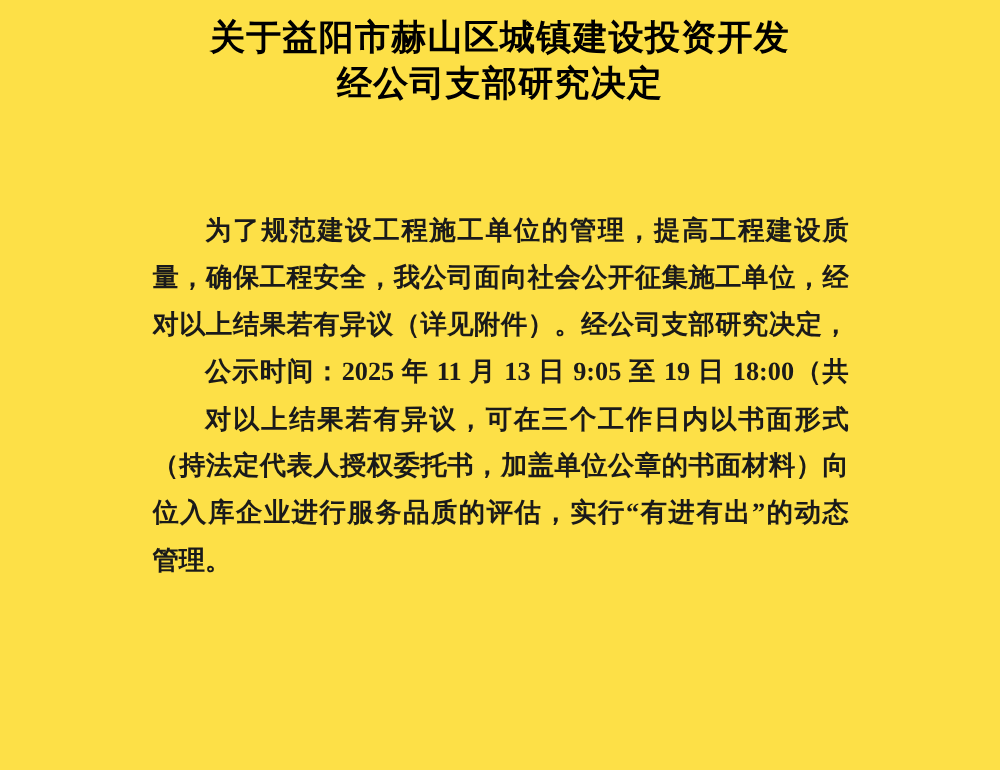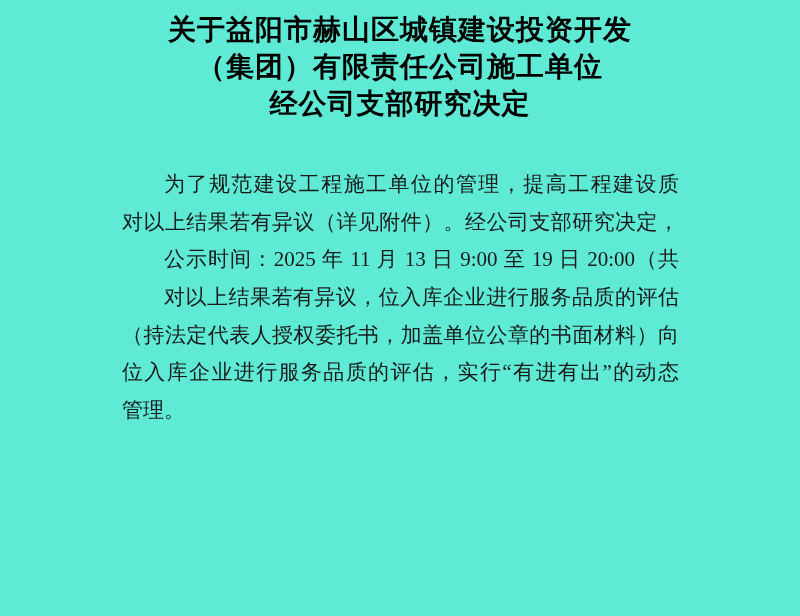--- a/index.html
+++ b/index.html
@@ -4,21 +4,21 @@
 <style>
   html, body {
     margin: 0;
     padding: 0;
     background: #ffffff;
   }
   .page {
     position: relative;
     width: 800px;
     height: 616px;
-    background: #5eead4;
+    background: #fde047;
     overflow: hidden;
     color: #000000;
   }
   .doc-title {
     position: absolute;
     top: 11px;
     left: 0;
     width: 800px;
     text-align: center;
     font-family: "Liberation Sans", "DejaVu Sans", sans-serif;
@@ -35,43 +35,44 @@
     width: 557px;
     font-family: "Liberation Serif", "DejaVu Serif", serif;
     font-size: 21px;
     line-height: 37.7px;
     color: #1a1a1a;
   }
   .line {
     height: 37.7px;
     overflow: hidden;
     white-space: normal;
+    font-weight: bold;
   }
   .just {
     text-align: justify;
     text-align-last: justify;
   }
   .indent {
     text-indent: 42px;
   }
 </style>
 </head>
 <body>
 
 <div class="page">
 
   <div class="doc-title">
     <div class="title-line">关于益阳市赫山区城镇建设投资开发</div>
-    <div class="title-line">（集团）有限责任公司施工单位</div>
     <div class="title-line">经公司支部研究决定</div>
   </div>
 
   <div class="doc-body">
     <div class="line just indent">为了规范建设工程施工单位的管理，提高工程建设质</div>
+    <div class="line just">量，确保工程安全，我公司面向社会公开征集施工单位，经</div>
     <div class="line just">对以上结果若有异议（详见附件）。经公司支部研究决定，对</div>
-    <div class="line just indent">公示时间：2025 年 11 月 13 日 9:00 至 19 日 20:00（共</div>
-    <div class="line just indent">对以上结果若有异议，位入库企业进行服务品质的评估</div>
+    <div class="line just indent">公示时间：2025 年 11 月 13 日 9:05 至 19 日 18:00（共</div>
+    <div class="line just indent">对以上结果若有异议，可在三个工作日内以书面形式</div>
     <div class="line just">（持法定代表人授权委托书，加盖单位公章的书面材料）向</div>
     <div class="line just">位入库企业进行服务品质的评估，实行“有进有出”的动态</div>
     <div class="line">管理。</div>
   </div>
 
 </div>
 
 </body></html>

